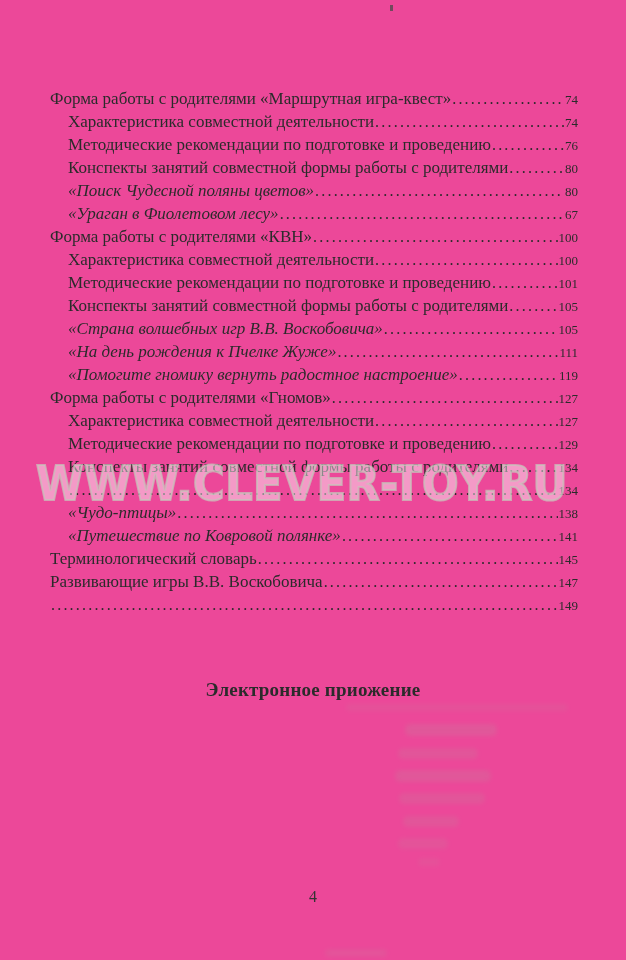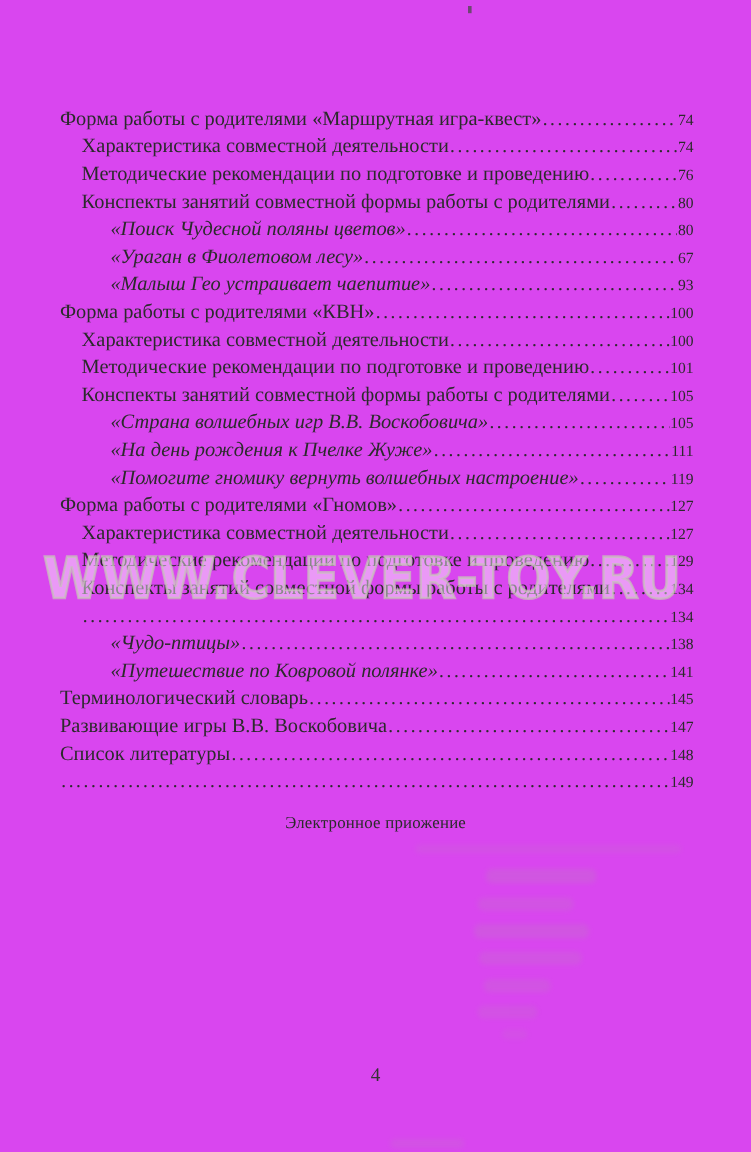--- a/index.html
+++ b/index.html
@@ -1,44 +1,44 @@
 <!DOCTYPE html>
 <html><head>
 <meta charset="utf-8">
 <style>
   html, body { margin:0; padding:0; background:#ffffff; }
   .page {
     position:relative;
     width:626px; height:960px;
     margin:0 auto;
-    background:#d946ef;
+    background:#ec4899;
     font-family:"Liberation Serif", serif;
     color:#2b2b2b;
     overflow:hidden;
   }
   .toc { position:absolute; left:50px; right:48px; top:87px; }
   .toc-entry {
     display:flex; align-items:baseline;
     height:23px; line-height:23px; font-size:17px;
   }
   .toc-entry.level-1 { padding-left:18px; }
-  .toc-entry.italic .label { font-style:italic;margin-left:24px; }
+  .toc-entry.italic .label { font-style:italic; }
   .label { white-space:nowrap; }
   .leader {
     flex:1; overflow:hidden; white-space:nowrap;
     margin:0 1px; min-width:8px;
   }
   .leader::after {
     content:"..........................................................................................................................................................";
     letter-spacing:2.2px; font-size:16px; color:#2b2b2b;
   }
   .pg { white-space:nowrap; font-size:13px; }
   .appendix {
     position:absolute; left:0; right:0; top:679px;
-    text-align:center; font-weight:normal; font-size:14px;
+    text-align:center; font-weight:bold; font-size:19px;
     letter-spacing:0.2px;
   }
   .watermark {
     position:absolute; left:36px; top:458px; width:566px;
     font-family:"DejaVu Sans", sans-serif; font-weight:bold;
     font-size:43px; letter-spacing:0.5px; white-space:nowrap;
     color:rgba(255,255,255,0.45);
     -webkit-text-stroke:2px rgba(200,194,187,0.75);
     transform:scaleY(1.1);
     pointer-events:none;
@@ -93,25 +93,20 @@
       <span class="leader"></span>
       <span class="pg">80</span>
     </div>
 
     <div class="toc-entry level-1 italic">
       <span class="label">«Ураган в Фиолетовом лесу»</span>
       <span class="leader"></span>
       <span class="pg">67</span>
     </div>
 
-    <div class="toc-entry level-1 italic">
-      <span class="label">«Малыш Гео устраивает чаепитие»</span>
-      <span class="leader"></span>
-      <span class="pg">93</span>
-    </div>
 
     <div class="toc-entry level-0">
       <span class="label">Форма работы с родителями «КВН»</span>
       <span class="leader"></span>
       <span class="pg">100</span>
     </div>
 
     <div class="toc-entry level-1">
       <span class="label">Характеристика совместной деятельности</span>
       <span class="leader"></span>
@@ -136,21 +131,21 @@
       <span class="pg">105</span>
     </div>
 
     <div class="toc-entry level-1 italic">
       <span class="label">«На день рождения к Пчелке Жуже»</span>
       <span class="leader"></span>
       <span class="pg">111</span>
     </div>
 
     <div class="toc-entry level-1 italic">
-      <span class="label">«Помогите гномику вернуть волшебных настроение»</span>
+      <span class="label">«Помогите гномику вернуть радостное настроение»</span>
       <span class="leader"></span>
       <span class="pg">119</span>
     </div>
 
     <div class="toc-entry level-0">
       <span class="label">Форма работы с родителями «Гномов»</span>
       <span class="leader"></span>
       <span class="pg">127</span>
     </div>
 
@@ -194,25 +189,20 @@
       <span class="leader"></span>
       <span class="pg">145</span>
     </div>
 
     <div class="toc-entry level-0">
       <span class="label">Развивающие игры В.В. Воскобовича</span>
       <span class="leader"></span>
       <span class="pg">147</span>
     </div>
 
-    <div class="toc-entry level-0">
-      <span class="label">Список литературы</span>
-      <span class="leader"></span>
-      <span class="pg">148</span>
-    </div>
 
     <div class="toc-entry level-0">
       <span class="leader"></span>
       <span class="pg">149</span>
     </div>
   </div>
 
   <div class="watermark">WWW.CLEVER-TOY.RU</div>
 
   <div class="appendix">Электронное приожение</div>

